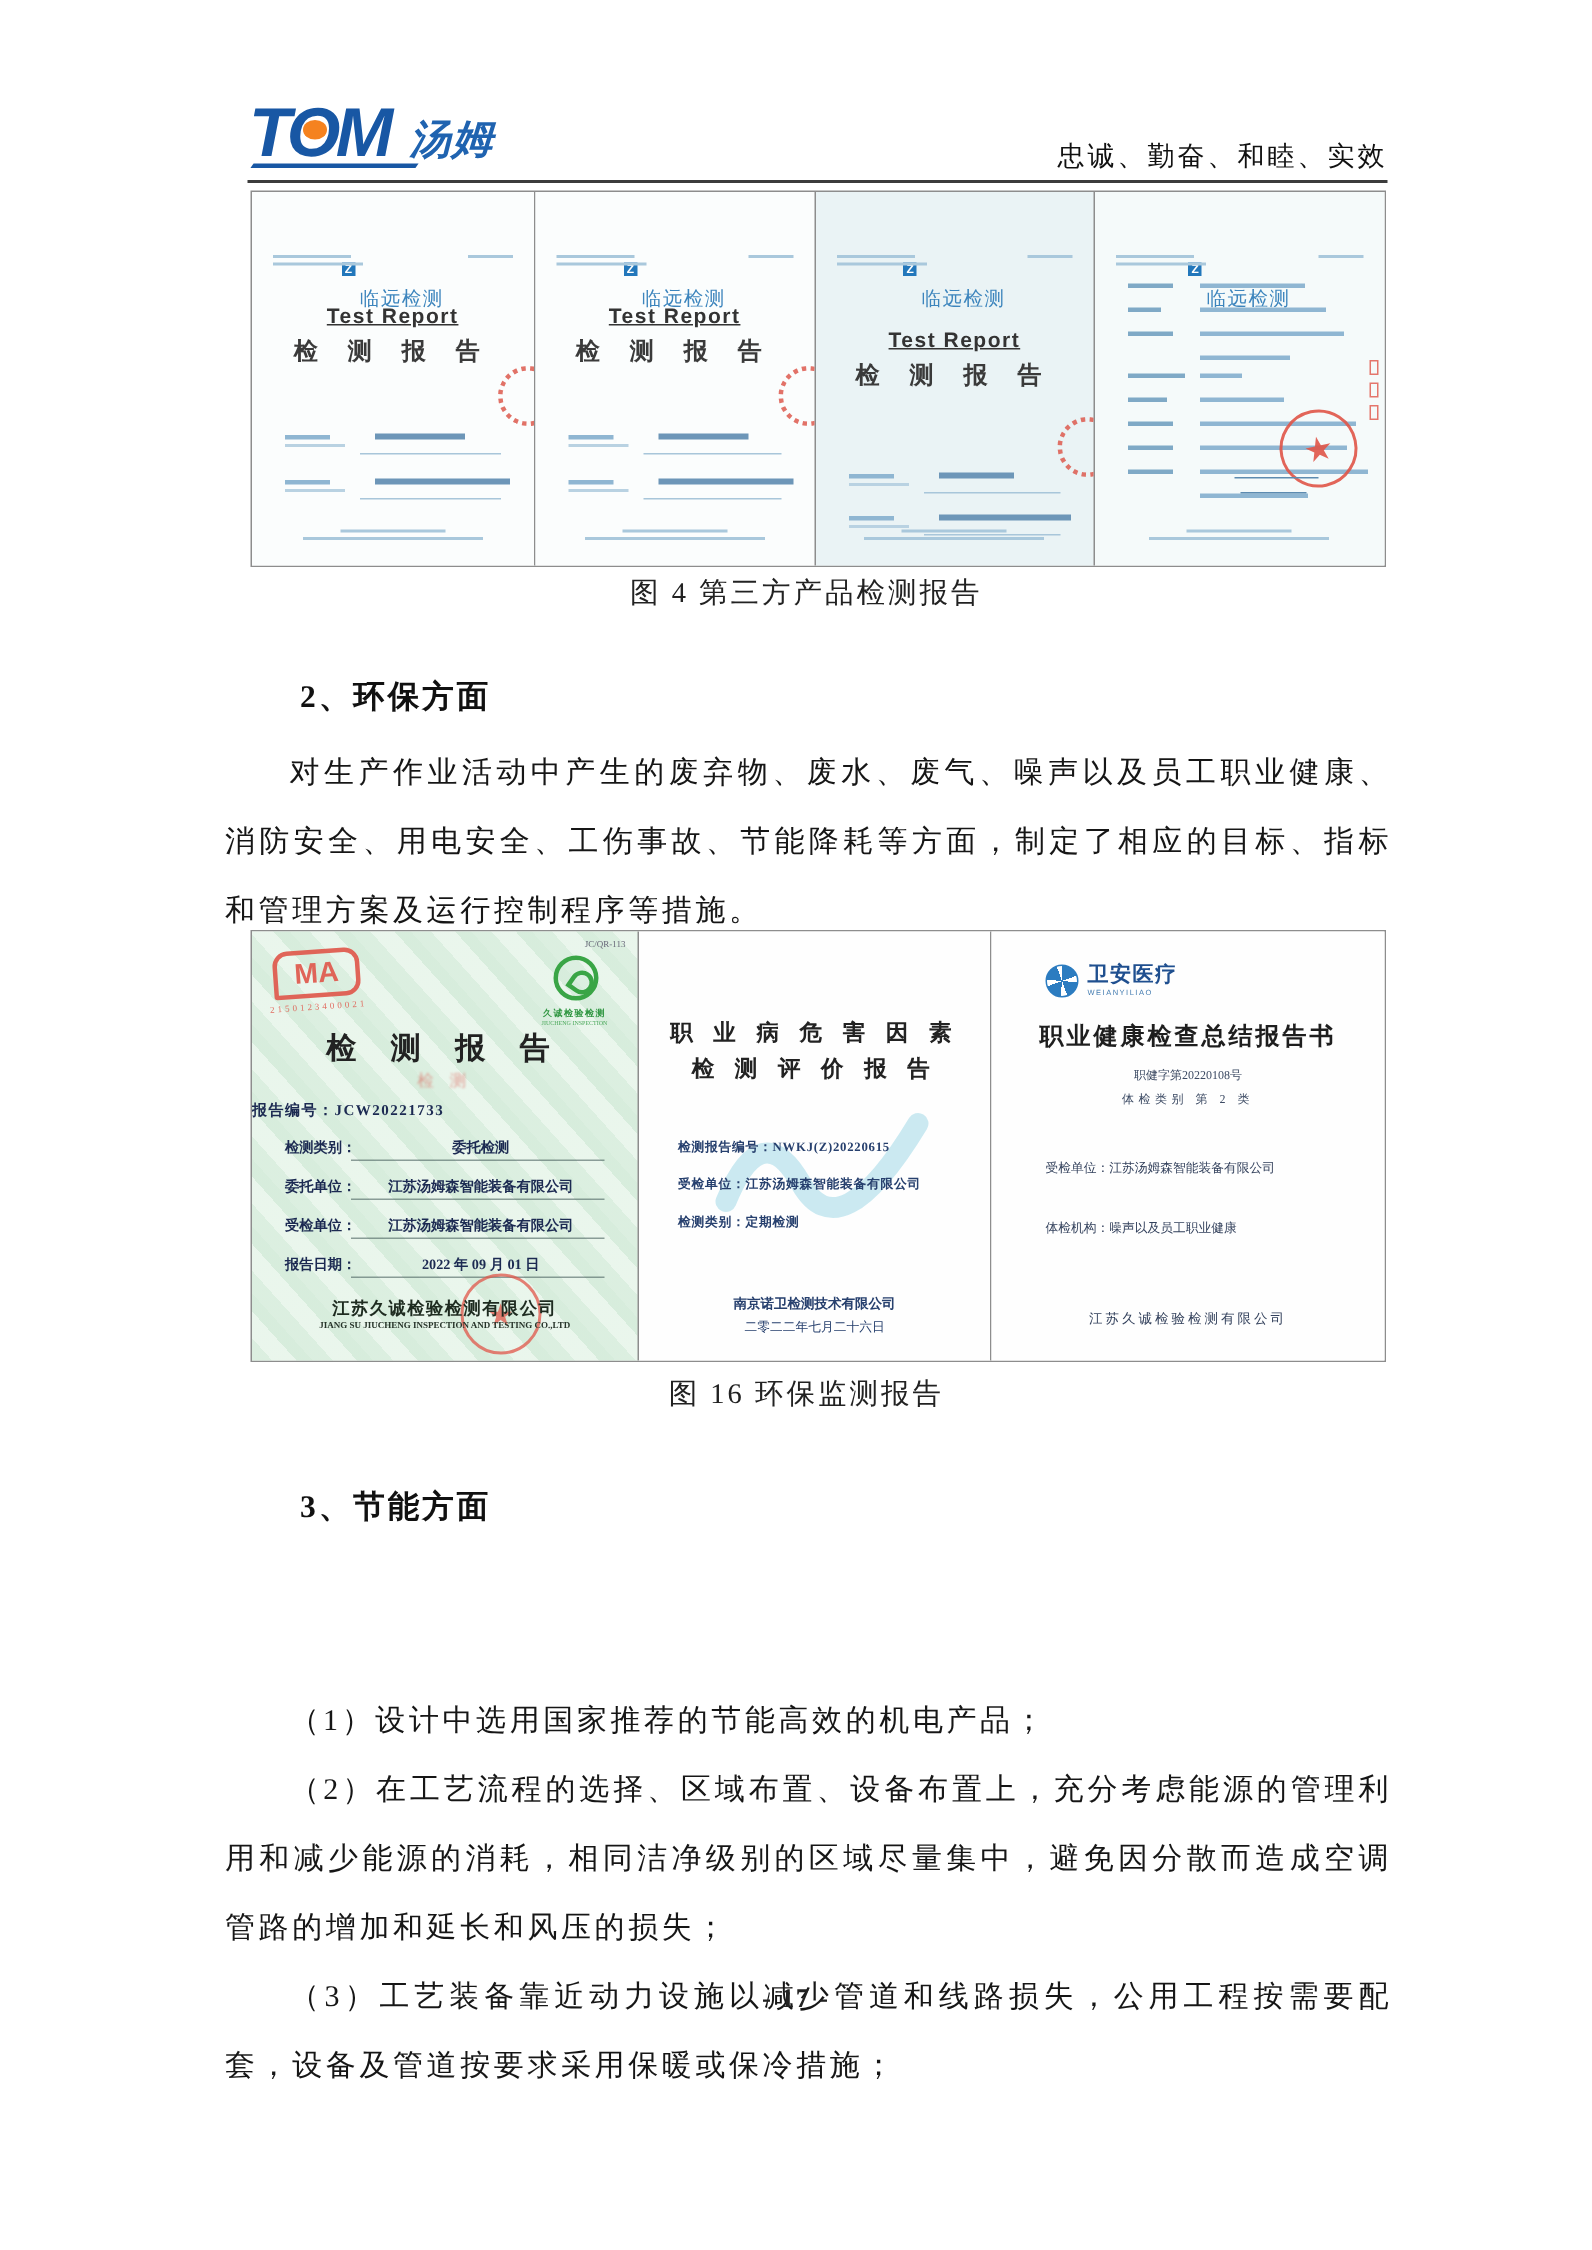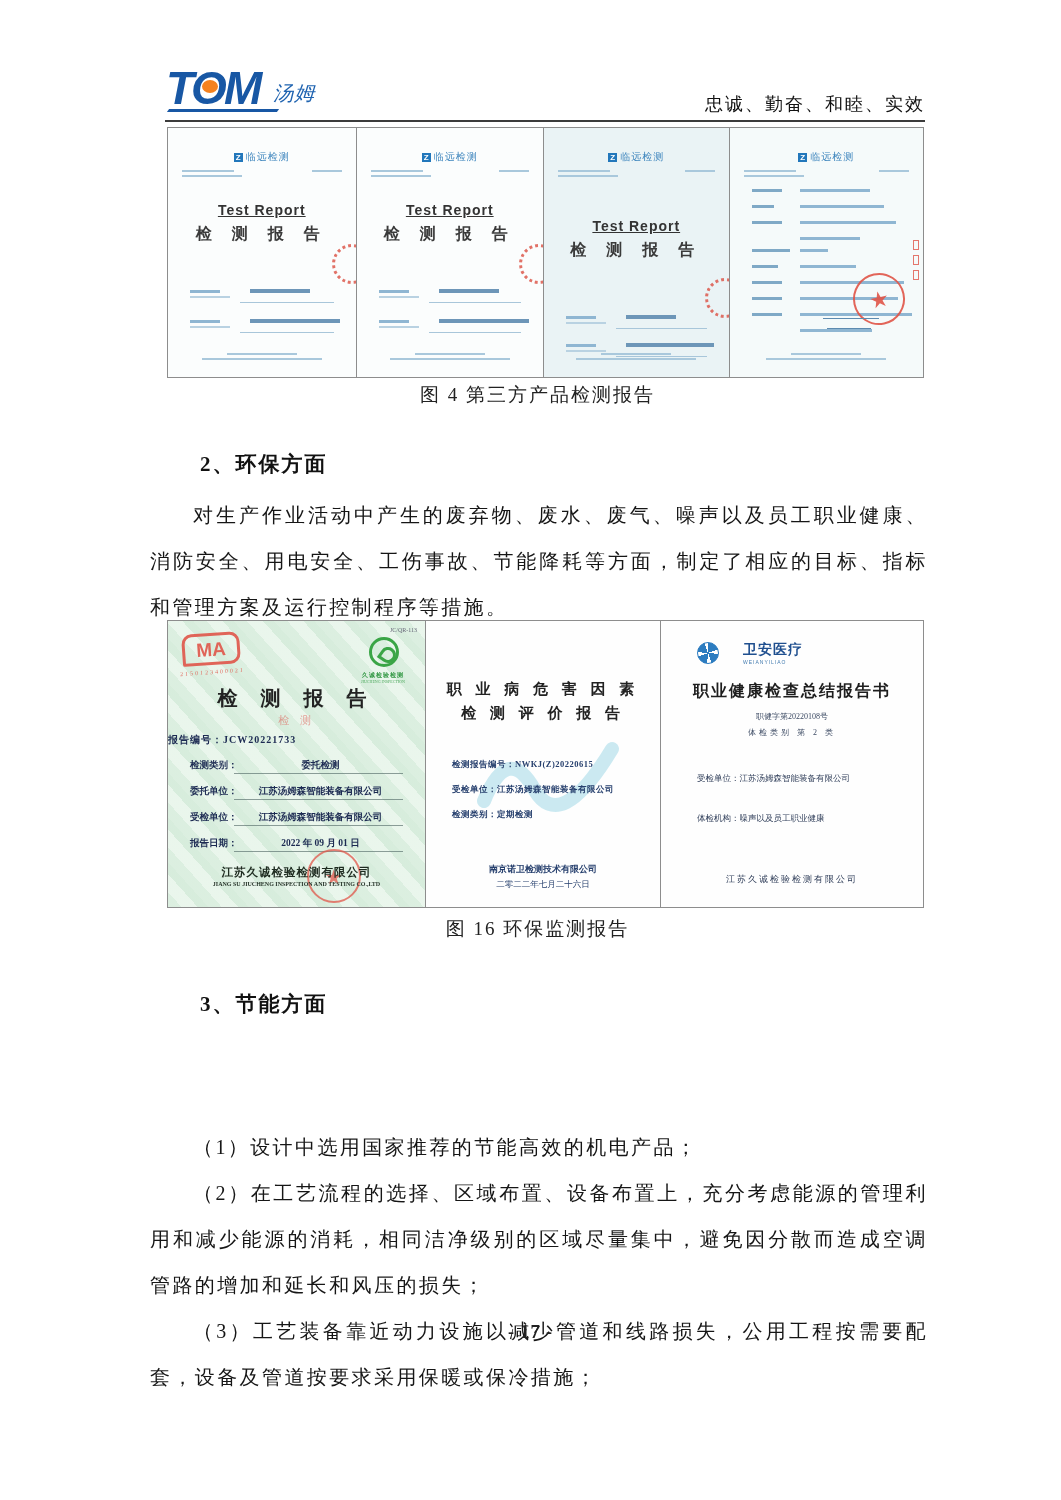--- a/index.html
+++ b/index.html
@@ -6,39 +6,39 @@
   html,body { background:#9a9a9a; }
   body { font-family:"Liberation Serif","DejaVu Serif",serif; }
   .page { position:relative; width:1061px; height:1500px; background:#ffffff; margin:0 auto; overflow:hidden; }
 
   
   .logo { position:absolute; left:166px; top:66px; display:flex; align-items:flex-end; }
   .logo-en { font-family:"Liberation Sans",sans-serif; font-weight:bold; font-style:italic; font-size:46px; line-height:44px; color:#1857a4; letter-spacing:-3px; position:relative; }
   .logo-en .o { position:relative; display:inline-block; }
   .logo-en .o .dot { position:absolute; left:11px; top:14px; width:16px; height:13px; background:#f5821f; border-radius:50%; }
   .logo-underline { position:absolute; left:2px; bottom:-2px; width:110px; height:3px; background:#1857a4; transform:skewX(-35deg); }
-  .logo-cn { font-weight:normal; font-style:italic; font-size:20px; color:#1f63b0; margin-left:14px; line-height:34px; text-shadow:0 0 1px #fff; letter-spacing:1px; }
+  .logo-cn { font-weight:bold; font-style:italic; font-size:27px; color:#1f63b0; margin-left:14px; line-height:34px; text-shadow:0 0 1px #fff; letter-spacing:1px; }
   .motto { position:absolute; left:150px; top:92px; width:775px; text-align:right; font-size:18px; color:#111; letter-spacing:2px; }
   .head-rule { position:absolute; left:165px; top:120px; width:760px; height:2px; background:#3c3c3c; }
 
   
   .strip { position:absolute; display:flex; border:1px solid #8d8d8d; }
   .strip .cell { position:relative; overflow:hidden; border-right:1px solid #8d8d8d; }
   .strip .cell:last-child { border-right:none; }
 
   .caption { position:absolute; left:150px; width:775px; text-align:center; font-size:19px; color:#222; letter-spacing:2px; }
 
   
   #fig15 { left:167px; top:127px; width:757px; height:251px; }
   .certA { background:#fbfdfd; }
   .certA.tint { background:#eaf3f5; }
   .certD { background:#f5fafa; }
   .zlogo { position:absolute; top:22px; left:0; width:100%; display:flex; justify-content:center; align-items:center; gap:3px; }
   .zmark { width:9px; height:9px; background:#2277bb; color:#fff; font-family:"Liberation Sans",sans-serif; font-weight:bold; font-size:8px; line-height:9px; text-align:center; display:inline-block; }
-  .zname { font-size:10px; color:#3d85bd; letter-spacing:1px; filter:blur(0.4px); }
+  .zname { font-size:13px; color:#3d85bd; letter-spacing:1px; filter:blur(0.4px);margin-top:40px; }
   .meta { position:absolute; top:42px; left:14px; right:14px; display:flex; justify-content:space-between; }
   .meta i { display:block; height:2px; background:#a9c8dc; margin-bottom:3px; }
   .meta .l1{ width:52px; } .meta .l2{ width:60px; } .meta .r1{ width:30px; }
   .tr-en { position:absolute; top:74px; left:0; width:100%; text-align:center; font-family:"Liberation Sans",sans-serif; font-weight:bold; font-size:14px; color:#333; text-decoration:underline; letter-spacing:1px; }
   .tr-cn { position:absolute; top:96px; left:0; width:100%; text-align:center; font-size:16px; color:#3a3a3a; letter-spacing:8px; font-weight:bold; }
   .stamp-half { position:absolute; right:-16px; top:116px; width:40px; height:40px; border:3px dotted #dd5a4e; border-radius:50%; transform:rotate(20deg); opacity:.85; }
   .fld { position:absolute; left:22px; right:22px; }
   .fld .lab { position:absolute; left:0; top:0; width:30px; height:3px; background:#8fb6d2; }
   .fld .lab2 { position:absolute; left:0; top:6px; width:40px; height:2px; background:#b9d2e2; }
   .fld .val { position:absolute; left:60px; top:-1px; height:4px; background:#6d96b8; }
@@ -83,21 +83,21 @@
   .gstamp { position:absolute; left:54%; top:228px; width:54px; height:54px; border:2px solid rgba(224,86,74,.75); border-radius:50%; color:rgba(224,86,74,.75); text-align:center; line-height:52px; font-size:20px; }
 
   .certW { background:#fefefe; }
   .otitle { position:absolute; top:56px; left:0; width:100%; text-align:center; font-size:15px; font-weight:bold; color:#222; letter-spacing:5px; line-height:24px; }
   .swoosh { position:absolute; left:40px; top:110px; width:160px; height:90px; opacity:.8; }
   .ofield { position:absolute; left:26px; font-size:8.5px; color:#27406e; letter-spacing:.5px; filter:blur(0.45px); font-weight:bold; }
   .of1{ top:138px; } .of2{ top:163px; } .of3{ top:188px; }
   .ofoot1 { position:absolute; top:242px; left:0; width:100%; text-align:center; font-size:9px; color:#27406e; font-weight:bold; filter:blur(0.4px); }
   .ofoot2 { position:absolute; top:258px; left:0; width:100%; text-align:center; font-size:8.5px; color:#27406e; filter:blur(0.4px); }
 
-  .wlogo { position:absolute; left:36px; top:20px; display:flex; align-items:center; gap:24px; }
+  .wlogo { position:absolute; left:36px; top:20px; display:flex; align-items:flex-end; gap:6px; }
   .wicon { width:22px; height:22px; border-radius:50%;
       background: conic-gradient(#2c7cc0 0 70deg,#fff 70deg 95deg,#2c7cc0 95deg 160deg,#fff 160deg 185deg,#2c7cc0 185deg 250deg,#fff 250deg 275deg,#2c7cc0 275deg 340deg,#fff 340deg 360deg);
       border:1px solid #2c7cc0; }
   .wname { font-family:"Liberation Sans",sans-serif; font-weight:bold; font-size:14px; color:#1f4f8f; letter-spacing:1px; }
   .wname small { display:block; font-size:5px; color:#447cb0; font-weight:normal; letter-spacing:1px; }
   .wtitle { position:absolute; top:60px; left:0; width:100%; text-align:center; font-size:16px; font-weight:bold; color:#1e1e1e; letter-spacing:2px; }
   .wsub { position:absolute; left:0; width:100%; text-align:center; font-size:8px; color:#3c4a63; filter:blur(0.5px); }
   .ws1{ top:90px; } .ws2{ top:106px; letter-spacing:3px; }
   .wfield { position:absolute; left:36px; font-size:8.5px; color:#33415c; filter:blur(0.5px); }
   .wf1{ top:152px; } .wf2{ top:192px; }

